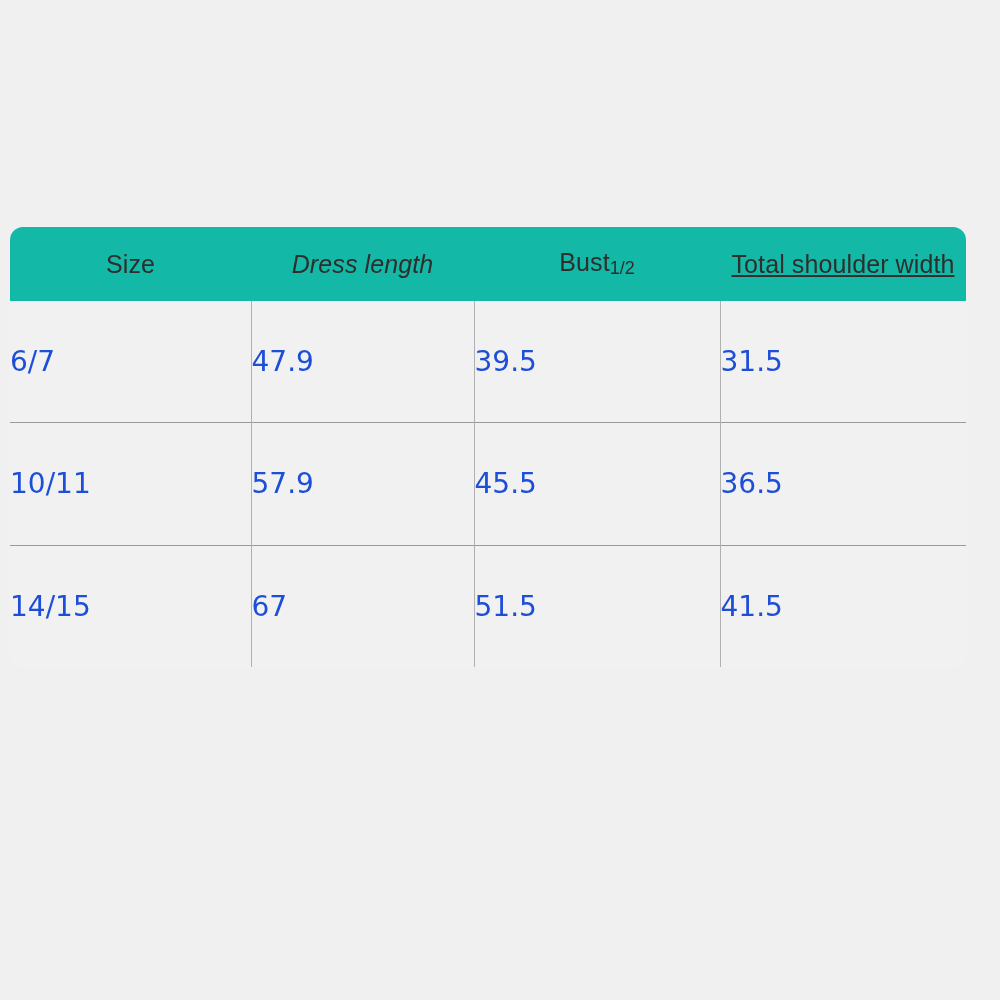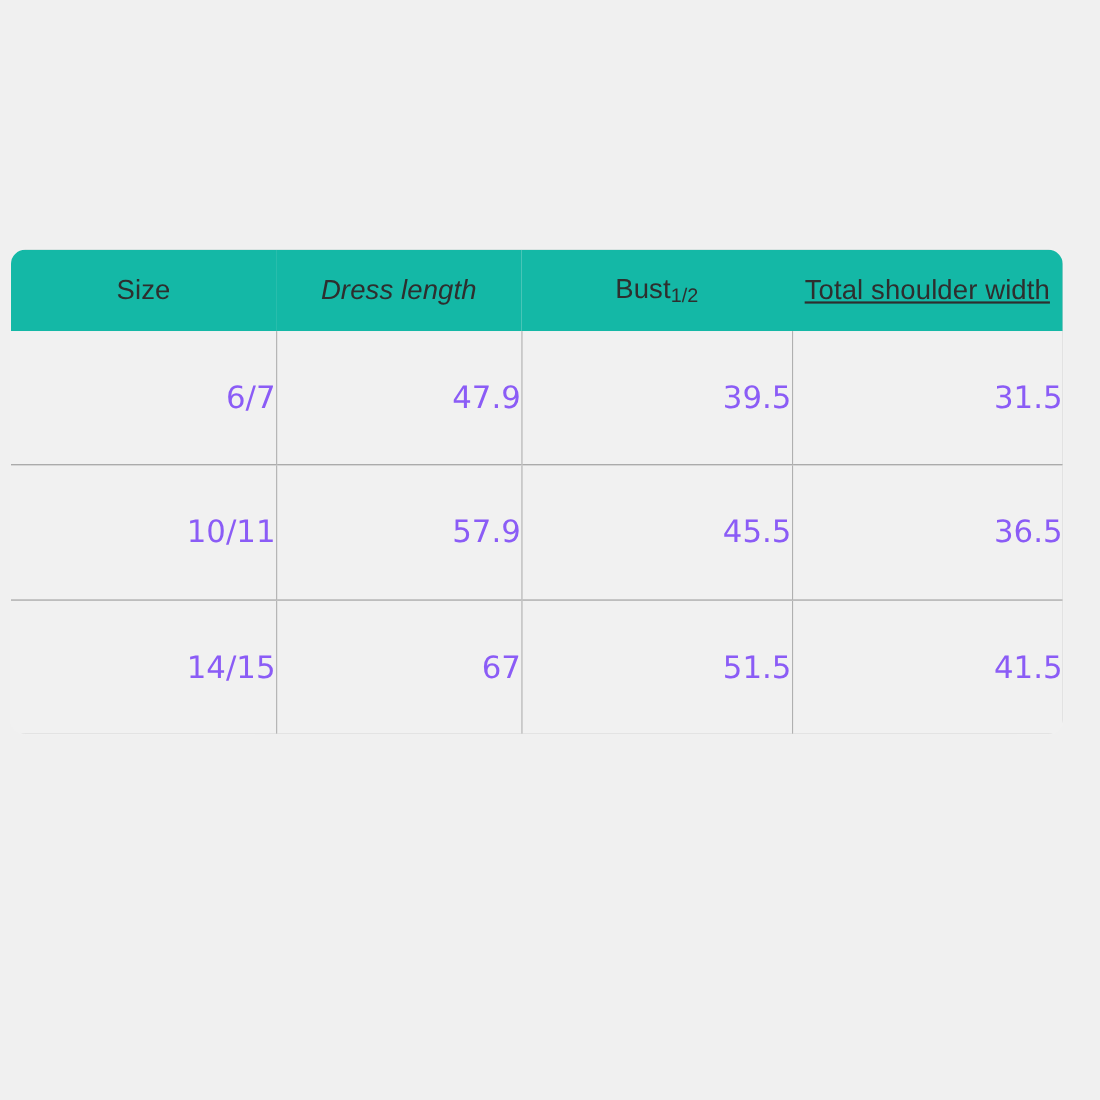--- a/index.html
+++ b/index.html
@@ -54,34 +54,33 @@
   table.size-table thead th.hdr-shoulder { width: 246px; text-decoration: underline; }
 
   .sub-frac {
     font-size: 18px;
     vertical-align: -0.18em;
     letter-spacing: 0;
   }
 
   table.size-table tbody td {
     background: #f1f1f1;
-    color: #8b5cf6;
+    color: #1d4ed8;
     font-size: 28px;
     font-family: "DejaVu Sans", sans-serif;
-    text-align: right;
+    text-align: left;
     vertical-align: middle;
     height: 73.5px;
     padding: 0;
     border-top: 1px solid #9a9a9a;
     border-right: 1px solid #b0b0b0;
   }
 
   table.size-table tbody td:last-child {
     border-right: none;
-    padding-left: 44px;
   }
 
   table.size-table tbody tr:first-child td {
     border-top: none;
   }
 
   .glyph-raised {
     font-size: 20px;
     vertical-align: 0.16em;
   }

